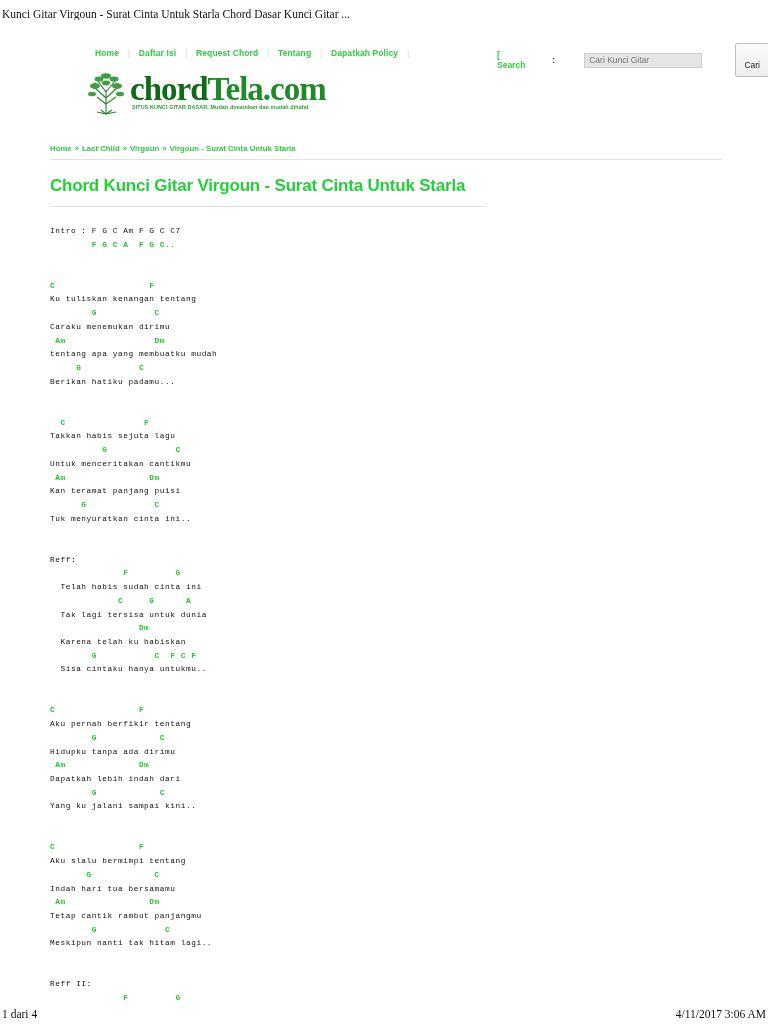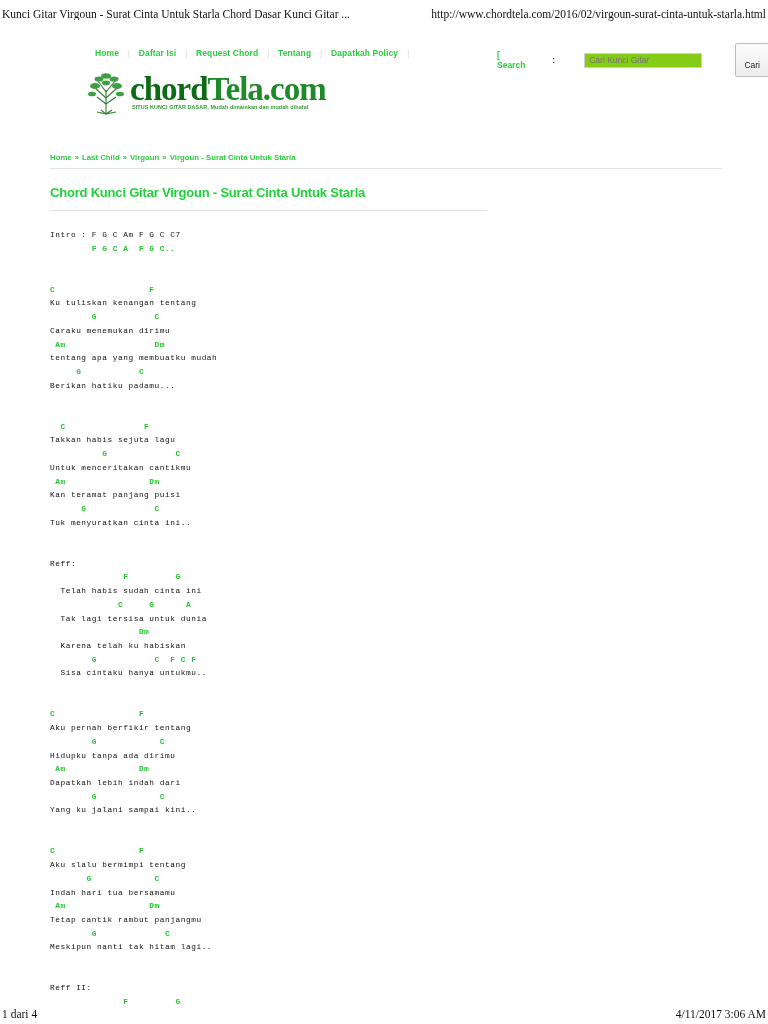--- a/index.html
+++ b/index.html
@@ -92,21 +92,21 @@
   .searchbox .slabel {
     color: #2ecc40;
     font-weight: bold;
     margin-right: 3px;
   }
   .searchbox .scolon { color: #333; margin-right: 5px; font-weight: bold; }
   .searchbox input.sinput {
     width: 118px;
     height: 15px;
     border: 1px solid #cfcfcf;
-    background: #84cc16;
+    background: #e5e5e5;
     font-family: "Liberation Sans", sans-serif;
     font-size: 8.5px;
     color: #555;
     padding: 0 4px;
     outline: none;
   }
   .searchbox button.sbtn {
     margin-left: 9px;
     height: 16px;
     min-width: 34px;
@@ -179,21 +179,21 @@
     font-size: 8.5px;
     font-weight: bold;
     text-decoration: none;
     border-right: 1px solid #d5d5d5;
     letter-spacing: .2px;
   }
   .alphanav a:last-child { border-right: none; }
 
   
   .breadcrumb {
-    margin-top: 25px;
+    margin-top: 16px;
     margin-left: 8px;
     width: 672px;
     padding-bottom: 6px;
     border-bottom: 1px solid #e2e2e2;
     font-family: "Liberation Sans", sans-serif;
     font-size: 7.8px;
     font-weight: bold;
     color: #2ecc40;
     white-space: nowrap;
   }
@@ -201,21 +201,21 @@
   .breadcrumb .bsep { color: #2ecc40; padding: 0 3px; }
 
   
   .page-title {
     margin-top: 16px;
     margin-left: 8px;
     width: 436px;
     padding-bottom: 10px;
     border-bottom: 1px solid #e2e2e2;
     font-family: "Liberation Sans", sans-serif;
-    font-size: 13px;
+    font-size: 17px;
     font-weight: bold;
     color: #22d13a;
     letter-spacing: -.2px;
     white-space: nowrap;
   }
 
   
   .chords {
     margin-top: 18px;
     margin-left: 8px;
@@ -229,21 +229,20 @@
   .chords .chordline { color: #23c52f; font-weight: bold; }
   .chords .lyricline { color: #111; }
   .chords .label { color: #111; }
   .chords .blank { display: block; height: 13.7px; }
 </style>
 </head>
 <body>
 
 <div class="print-header">
   <div class="ph-left">Kunci Gitar Virgoun - Surat Cinta Untuk Starla Chord Dasar Kunci Gitar ...</div>
-  <div class="ph-right">http://www.chordtela.com/2016/02/virgoun-surat-cinta-untuk-starla.html</div>
 </div>
 
 <div class="page">
   <div class="wrap">
 
     <div class="topbar">
       <div class="topmenu" id="topmenu">
           <a href="#">Home</a>
           <span class="sep">|</span>
           <a href="#">Daftar Isi</a>

